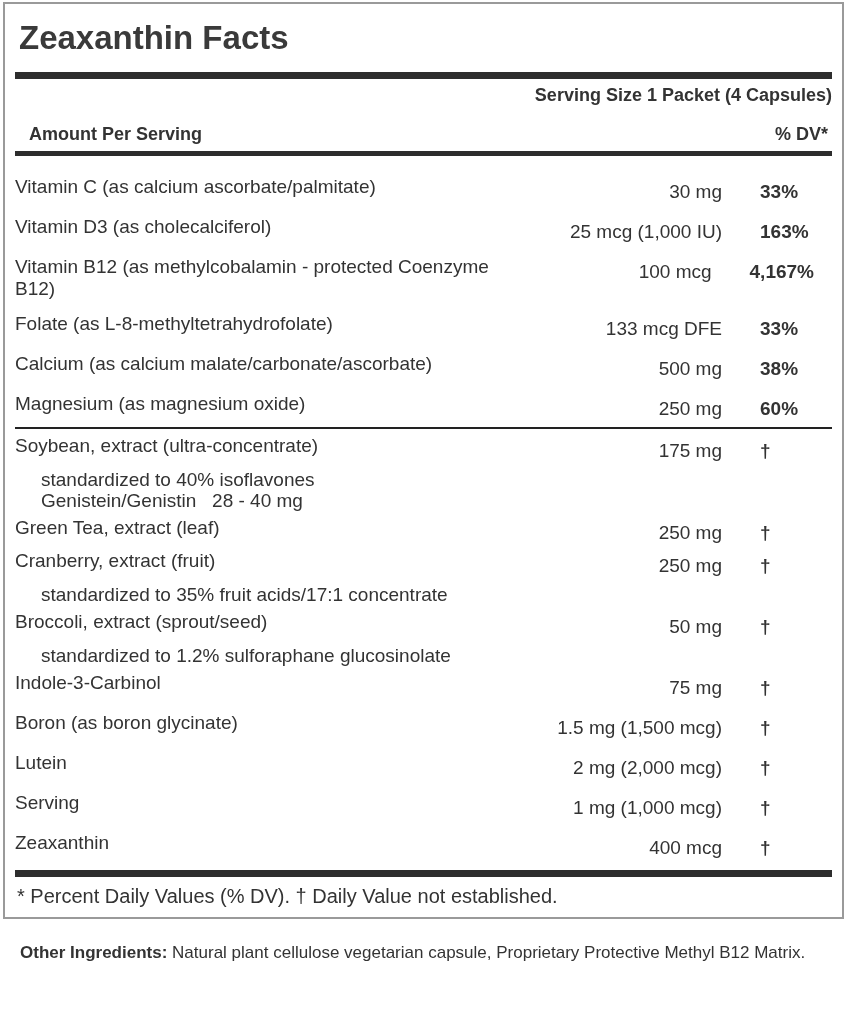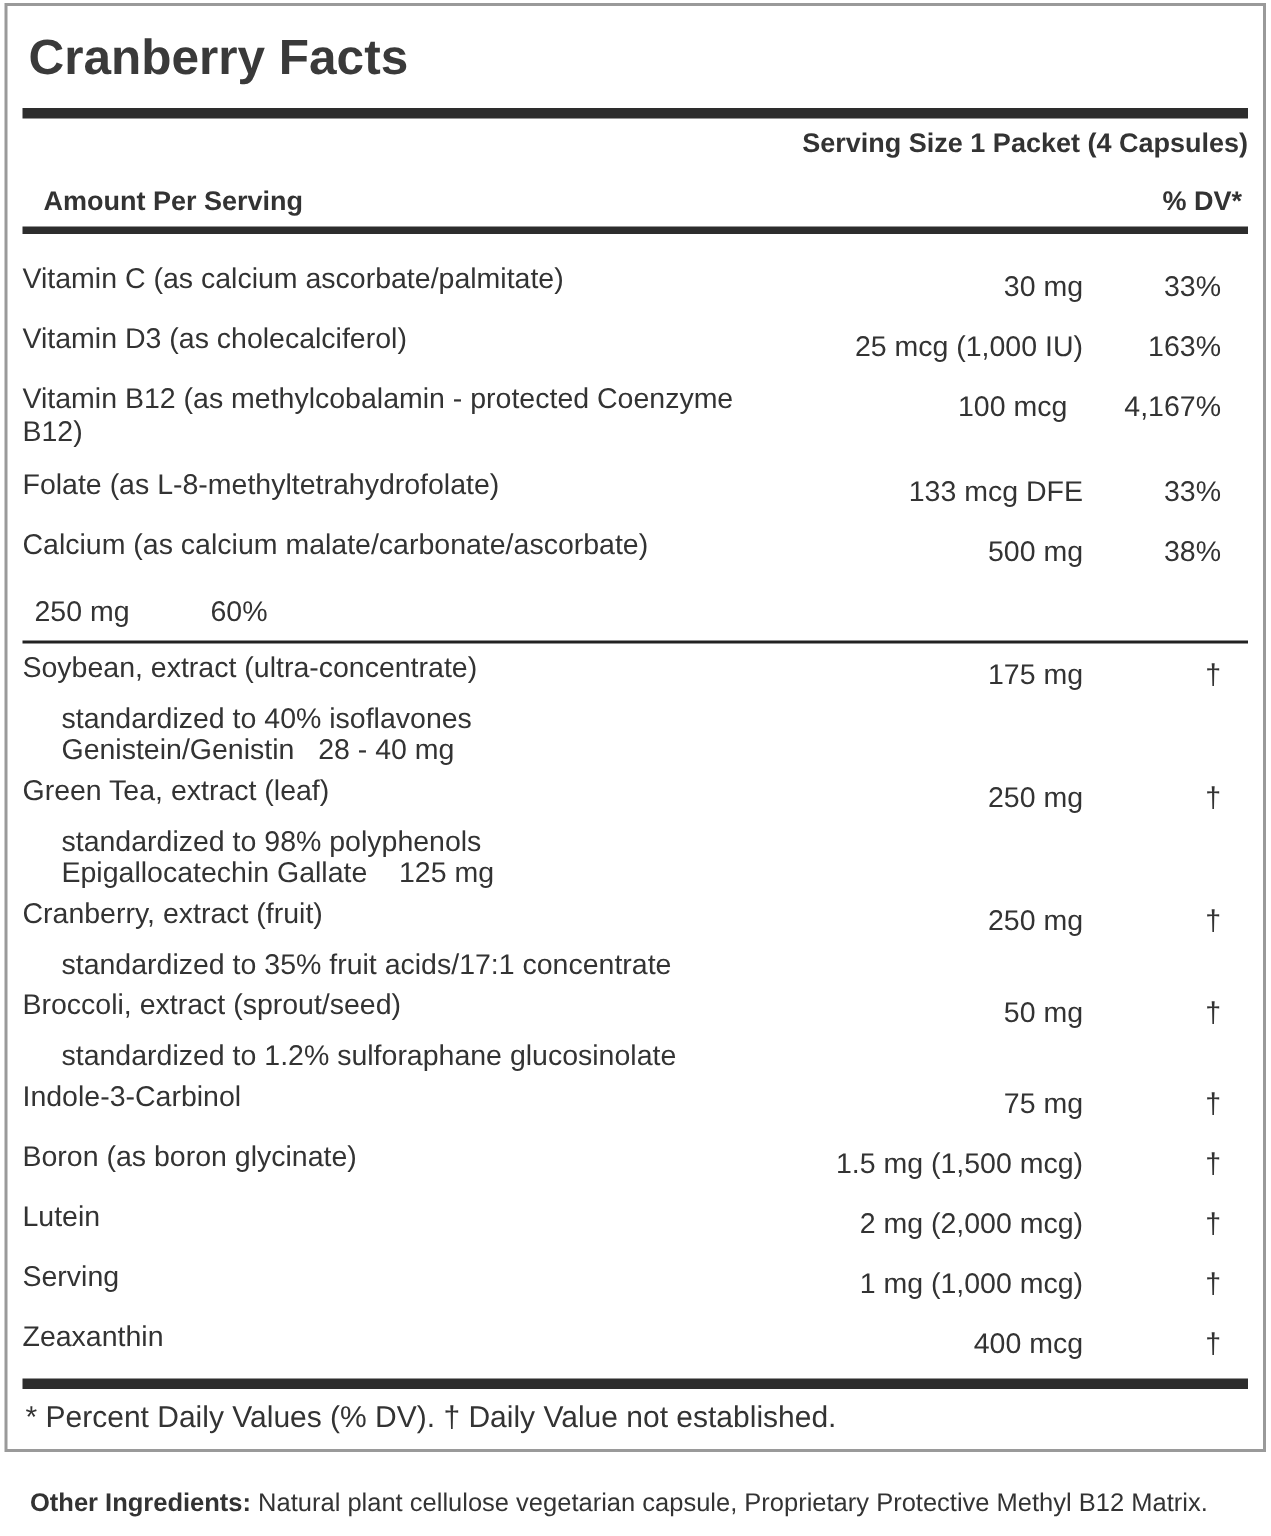--- a/index.html
+++ b/index.html
@@ -52,21 +52,21 @@
     margin-left: 14px;
   }
   .colhead .dvh { width: 72px; text-align: right; padding-right: 4px; }
 
   .rows { font-size: 19px; line-height: 22px; }
   .item { padding: 6px 0 7px 0; }
   .item:first-child { margin-top: 14px; }
   .item .line1 { display: flex; align-items: flex-start; gap: 32px; }
   .item .name { flex: 1 1 auto; white-space: pre-line; }
   .item .amt  { white-space: nowrap; text-align: right; margin: 5px 6px 0 8px; }
-  .item .dv   { flex: 0 0 72px; text-align: right; padding-right: 18px; margin-top: 5px; }
+  .item .dv   { flex: 0 0 72px; padding-right: 18px; margin-top: 5px; font-weight: bold; }
   .item.has-sub { padding-bottom: 0; }
   .sub { margin: 7px 0 0 26px; line-height: 21px; }
   .sub > div { white-space: pre; }
 
   .footnote {
     font-size: 20px;
     line-height: 22px;
     padding: 8px 0 2px 2px;
   }
 
@@ -75,21 +75,21 @@
   .below .other { line-height: 35px; }
   .below b { font-weight: bold; }
 </style>
 </head>
 <body style="color: rgb(51, 51, 51); background: rgb(255, 255, 255);">
 
 <div>
 
   <div class="facts-box" style="border-color: rgb(154, 154, 154);">
 
-    <div class="title">Cranberry Facts</div>
+    <div class="title">Zeaxanthin Facts</div>
 
     <div class="bar heavy top" style="background: rgb(45, 45, 45);"></div>
 
     <div class="serving">Serving Size 1 Packet (4 Capsules)</div>
 
     <div class="colhead">
       <span>Amount Per Serving</span>
       <span class="dvh">% DV*</span>
     </div>
 
@@ -132,20 +132,21 @@
   <div class="item">
     <div class="line1">
       <div class="name">Calcium (as calcium malate/carbonate/ascorbate)</div>
       <div class="amt">500 mg</div>
       <div class="dv">38%</div>
     </div>
   </div>
 
   <div class="item">
     <div class="line1">
+      <div class="name">Magnesium (as magnesium oxide)</div>
       <div class="amt">250 mg</div>
       <div class="dv">60%</div>
     </div>
   </div>
 <div class="bar thin"></div>
   <div class="item has-sub">
     <div class="line1">
       <div class="name">Soybean, extract (ultra-concentrate)</div>
       <div class="amt">175 mg</div>
       <div class="dv">†</div>
@@ -155,24 +156,20 @@
             <div>Genistein/Genistin   28 - 40 mg</div>
           </div>
         </div>
 
   <div class="item has-sub">
     <div class="line1">
       <div class="name">Green Tea, extract (leaf)</div>
       <div class="amt">250 mg</div>
       <div class="dv">†</div>
     </div>
-  <div class="sub">
-            <div>standardized to 98% polyphenols</div>
-            <div>Epigallocatechin Gallate    125 mg</div>
-          </div>
         </div>
 
   <div class="item has-sub">
     <div class="line1">
       <div class="name">Cranberry, extract (fruit)</div>
       <div class="amt">250 mg</div>
       <div class="dv">†</div>
     </div>
   <div class="sub">
             <div>standardized to 35% fruit acids/17:1 concentrate</div>

